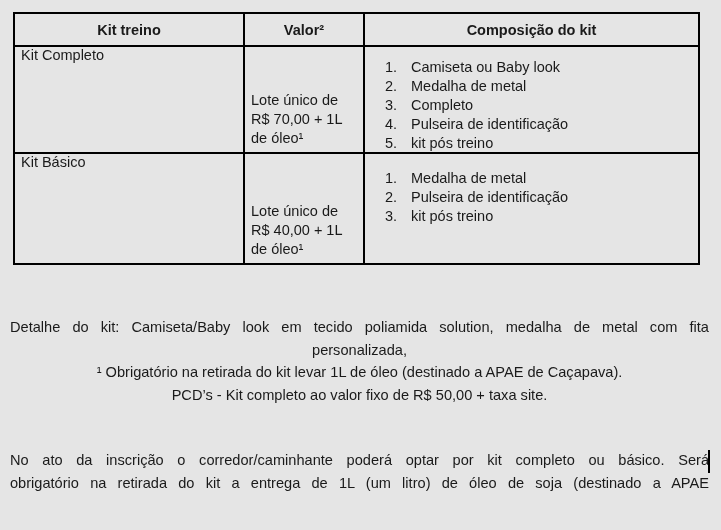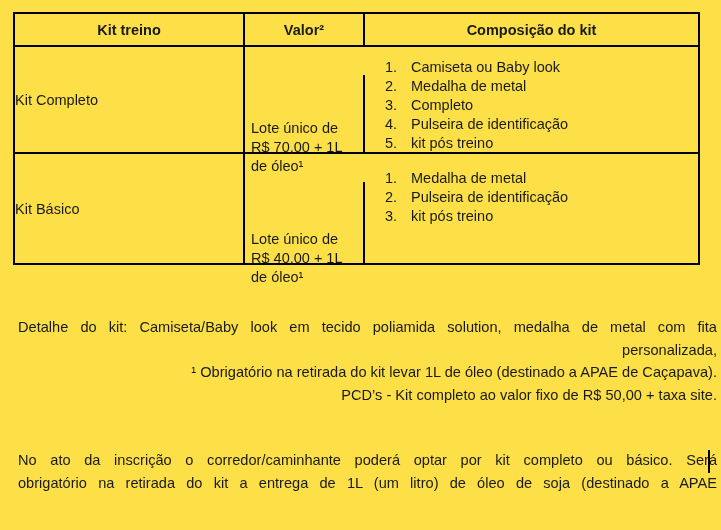--- a/index.html
+++ b/index.html
@@ -3,59 +3,59 @@
 <meta charset="utf-8">
 <style>
   html, body { margin: 0; padding: 0; }
   body {
     width: 721px; height: 530px;
     background: #ffffff;
     font-family: "Liberation Sans", sans-serif;
     color: #1a1a1a;
     overflow: hidden;
   }
-  .page { position: relative; width: 721px; height: 530px; background: #fde047; }
+  .page { position: relative; width: 721px; height: 530px; background: #e5e5e5; }
 
   
   .ktable {
     position: absolute; left: 13px; top: 12px;
     width: 687px; height: 253px;
     border: 2px solid #000;
     box-sizing: border-box;
     display: grid;
     grid-template-columns: 230px 120px 333px;
     grid-template-rows: 33px 107px 109px;
     font-size: 14.5px;
   }
   .cell { box-sizing: border-box; }
   .bR { border-right: 2px solid #000; }
   .bB { border-bottom: 2px solid #000; }
   .th {
     display: flex; align-items: center; justify-content: center;
     font-weight: 700;
   }
-  .cname { display: flex; align-items: center; }
-  .cvalue { padding: 44px 4px 12px 6px; line-height: 19px; margin-top: 28px; }
+  .cname { display: flex; align-items: flex-start; padding-left: 6px; }
+  .cvalue { padding: 44px 4px 12px 6px; line-height: 19px; }
   .cvalue.r2 { padding-top: 48px; }
   .ccomp { padding-top: 11px; }
   .ccomp.r2 { padding-top: 15px; }
   .item { display: flex; line-height: 19px; }
   .item .num { margin-left: 20px; flex: 0 0 26px; width: 26px; }
 
   
-  .textblock { position: absolute; left: 18px; width: 699px; }
+  .textblock { position: absolute; left: 10px; width: 699px; }
   .notes { top: 316px; }
   .closing { top: 449px; }
   .line {
     font-size: 14.6px;
     height: 22.5px; line-height: 22.5px;
     white-space: nowrap;
   }
   .line.just { text-align: justify; text-align-last: justify; white-space: normal; height: 22.5px; overflow: hidden; }
-  .line.left { text-align: right; }
+  .line.left { text-align: center; }
 
   .caret {
     position: absolute; left: 708px; top: 450px;
     width: 2px; height: 23px; background: #000;
   }
 </style>
 </head>
 <body>
 
 <div class="page">

